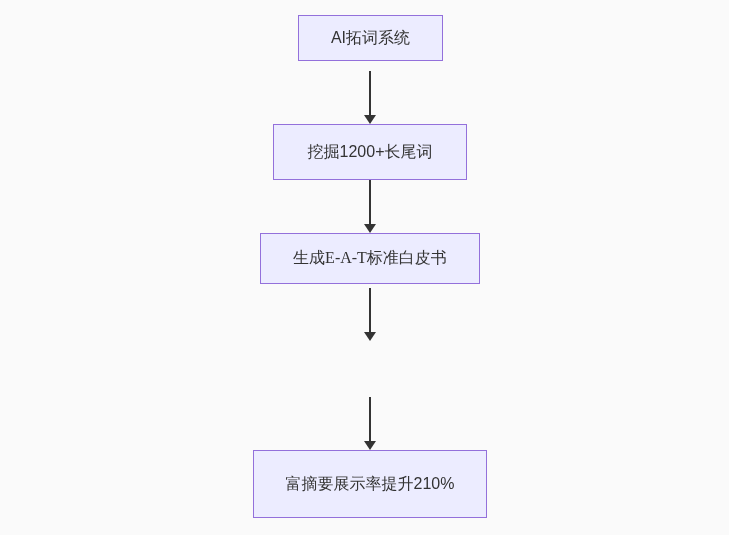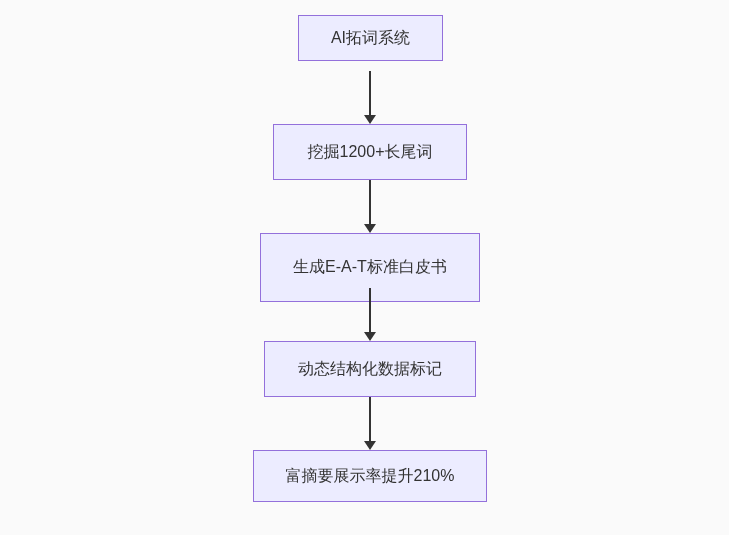--- a/index.html
+++ b/index.html
@@ -28,23 +28,23 @@
     justify-content: center;
   }
   .node span {
     font-size: 16px;
     color: var(--text);
     white-space: nowrap;
   }
   
   .n1 { left: 298px; top: 15px;  width: 145px; height: 46px; }
   .n2 { left: 273px; top: 124px; width: 194px; height: 56px; }
-  .n3 { left: 260px; top: 233px; width: 220px; height: 69px; }
+  .n3 { left: 260px; top: 233px; width: 220px; height: 51px; font-family: Liberation Serif, serif; }
   .n4 { left: 264px; top: 341px; width: 212px; height: 56px; }
-  .n5 { left: 253px; top: 450px; width: 234px; height: 52px; }
+  .n5 { left: 253px; top: 450px; width: 234px; height: 68px; }
 
   .edge-line {
     position: absolute;
     left: 369px;
     width: 2px;
     background: var(--edge);
   }
   .arrowhead {
     position: absolute;
     left: 364px;
@@ -78,23 +78,20 @@
   <div class="edge-line e2-line"></div>
   <div class="arrowhead e2-head"></div>
 
   <div class="node n3">
     <span>生成E-A-T标准白皮书</span>
   </div>
 
   <div class="edge-line e3-line"></div>
   <div class="arrowhead e3-head"></div>
 
-  <div class="node n4">
-    <span>动态结构化数据标记</span>
-  </div>
 
   <div class="edge-line e4-line"></div>
   <div class="arrowhead e4-head"></div>
 
   <div class="node n5">
     <span>富摘要展示率提升210%</span>
   </div>
 
 </div>
 

